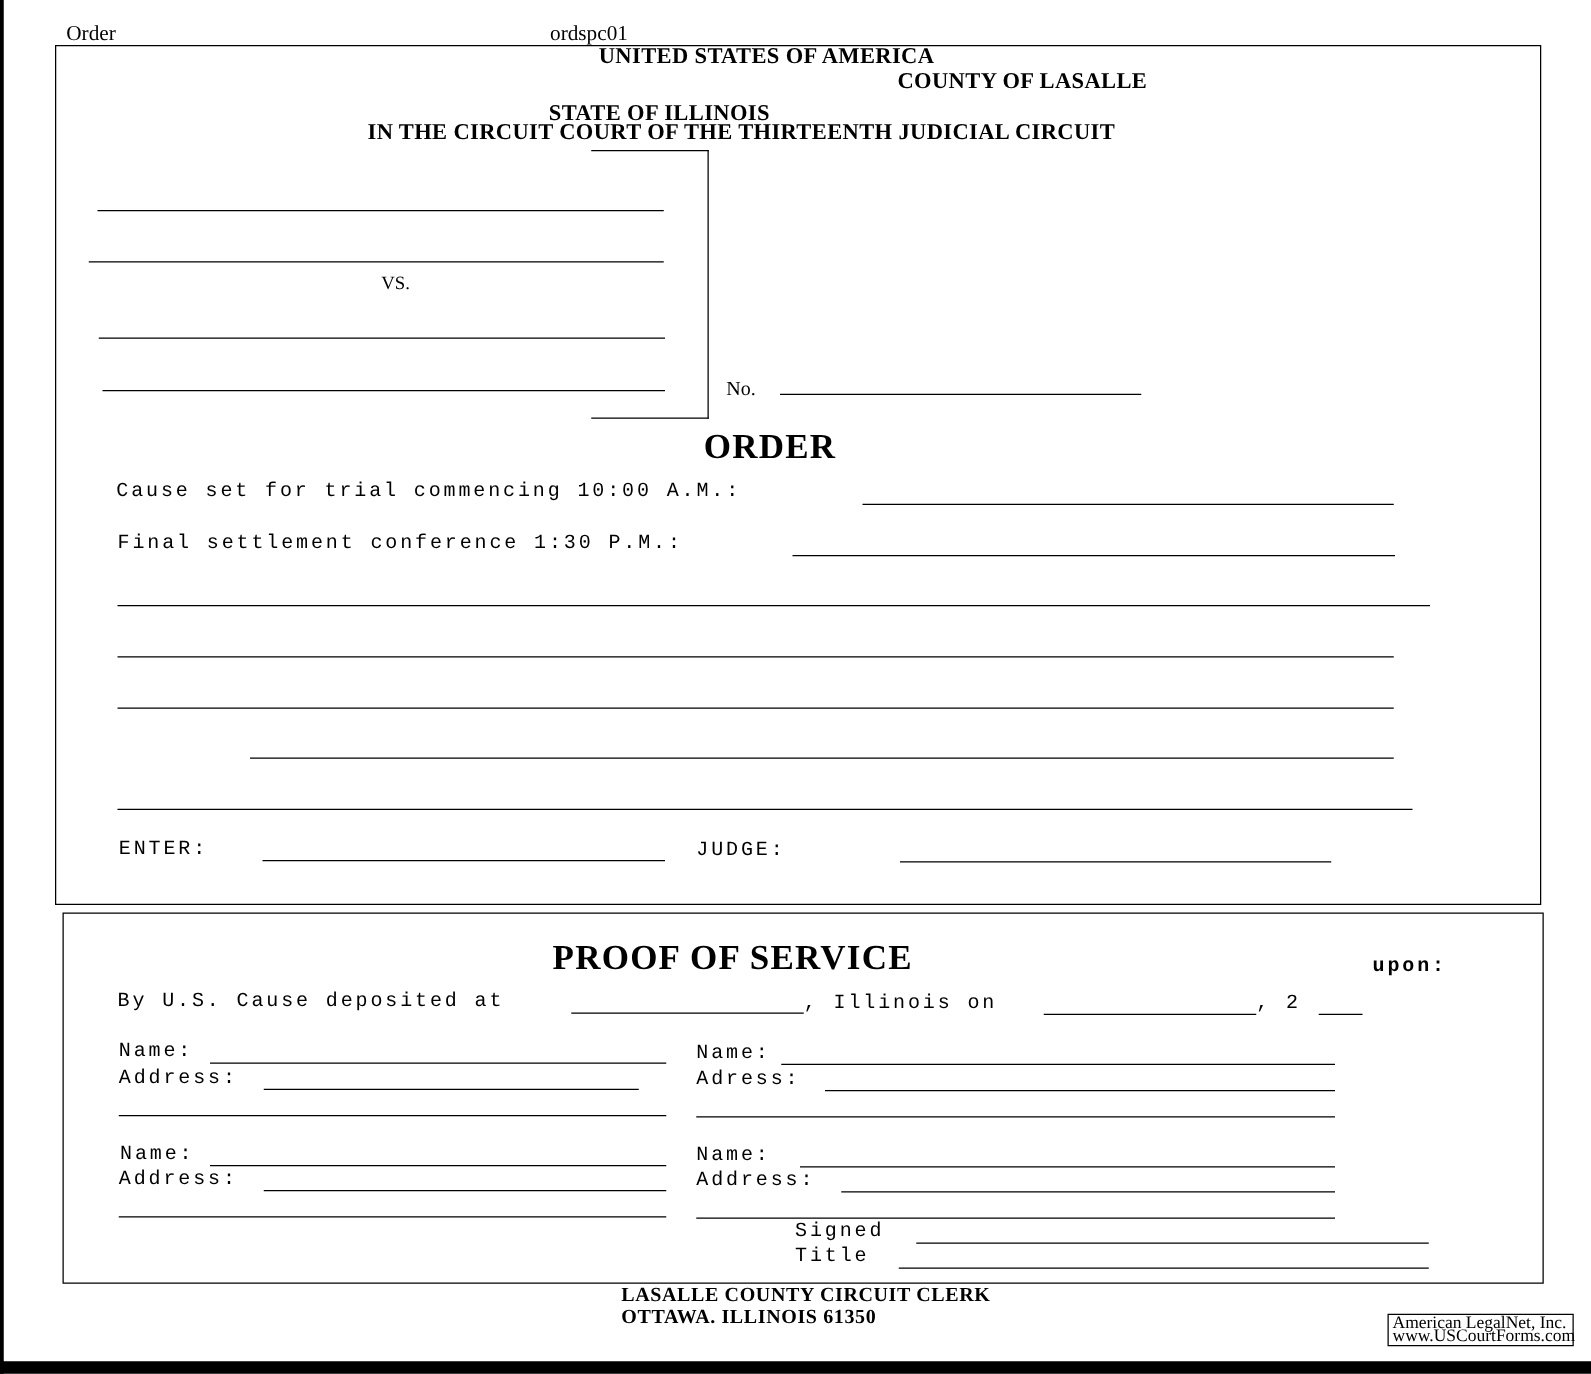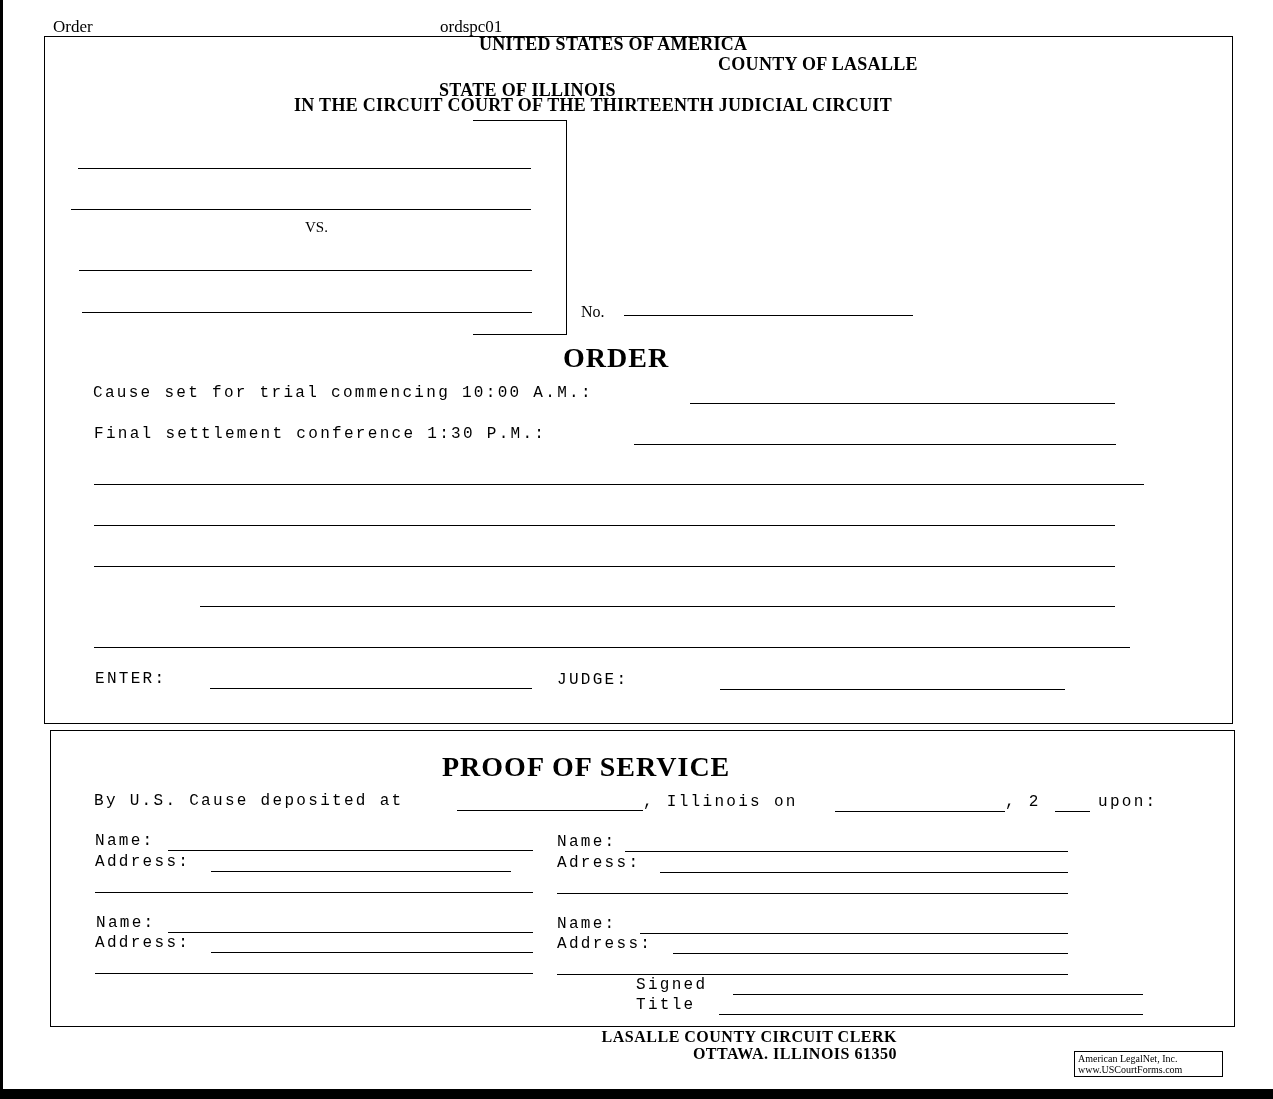--- a/index.html
+++ b/index.html
@@ -11,22 +11,22 @@
   .left-strip{left:0;top:0;width:3px;height:1099px;background:#000;}
   .bottom-band{left:0;top:1089px;width:1273px;height:10px;background:#000;}
   .topline{top:17px;font-size:17px;}
   .box{border:1.5px solid #000;box-sizing:border-box;}
   .hdr{font-weight:bold;font-size:18px;letter-spacing:0.3px;white-space:nowrap;}
   .line{height:0;border-top:1.5px solid #000;}
   .thin{border-top-width:1px;}
   .lbl{font-size:16px;letter-spacing:2.3px;white-space:nowrap;}
   .field{display:block;}
   .big-title{font-weight:bold;font-size:28px;letter-spacing:1px;}
-  .footer-text{font-weight:bold;font-size:16px;letter-spacing:0.5px;text-align:right;}
-  .stamp{border:1px solid #000;font-size:10px;line-height:11px;padding:1px 3px;}
+  .footer-text{font-weight:bold;font-size:16px;letter-spacing:0.5px;text-align:left;}
+  .stamp{border:1px solid #000;font-size:14px;line-height:11px;padding:1px 3px;margin-left:36px;}
 </style>
 </head>
 <body>
 
 <div class="abs left-strip"></div>
 <div class="abs bottom-band"></div>
 
 <div class="abs serif topline" style="left:53px;">Order</div>
 <div class="abs serif topline" style="left:440px;">ordspc01</div>
 
@@ -70,21 +70,21 @@
 <div class="abs box" style="left:50px;top:730px;width:1185px;height:297px;"></div>
 
 <div class="abs sans big-title" style="left:442px;top:751px;">PROOF OF SERVICE</div>
 
 <div class="abs mono lbl" style="left:94px;top:792px;">By U.S. Cause deposited at</div>
 <div class="abs line thin field" style="left:457px;top:810px;width:186px;"></div>
 <div class="abs mono lbl" style="left:643px;top:793px;">, Illinois on</div>
 <div class="abs line thin field" style="left:835px;top:811px;width:170px;"></div>
 <div class="abs mono lbl" style="left:1005px;top:793px;">, 2</div>
 <div class="abs line thin field" style="left:1055px;top:811px;width:35px;"></div>
-<div class="abs mono lbl" style="left:1098px;top:793px;">upon:</div>
+<div class="abs mono lbl" style="left:1098px;top:764px;font-weight:bold;">upon:</div>
 
 <div class="abs mono lbl" style="left:95px;top:832px;">Name:</div>
 <div class="abs line thin field" style="left:168px;top:850px;width:365px;"></div>
 <div class="abs mono lbl" style="left:95px;top:853px;">Address:</div>
 <div class="abs line thin field" style="left:211px;top:871px;width:300px;"></div>
 <div class="abs line thin field" style="left:95px;top:892px;width:438px;"></div>
 
 <div class="abs mono lbl" style="left:557px;top:833px;">Name:</div>
 <div class="abs line thin field" style="left:625px;top:851px;width:443px;"></div>
 <div class="abs mono lbl" style="left:557px;top:854px;">Adress:</div>

